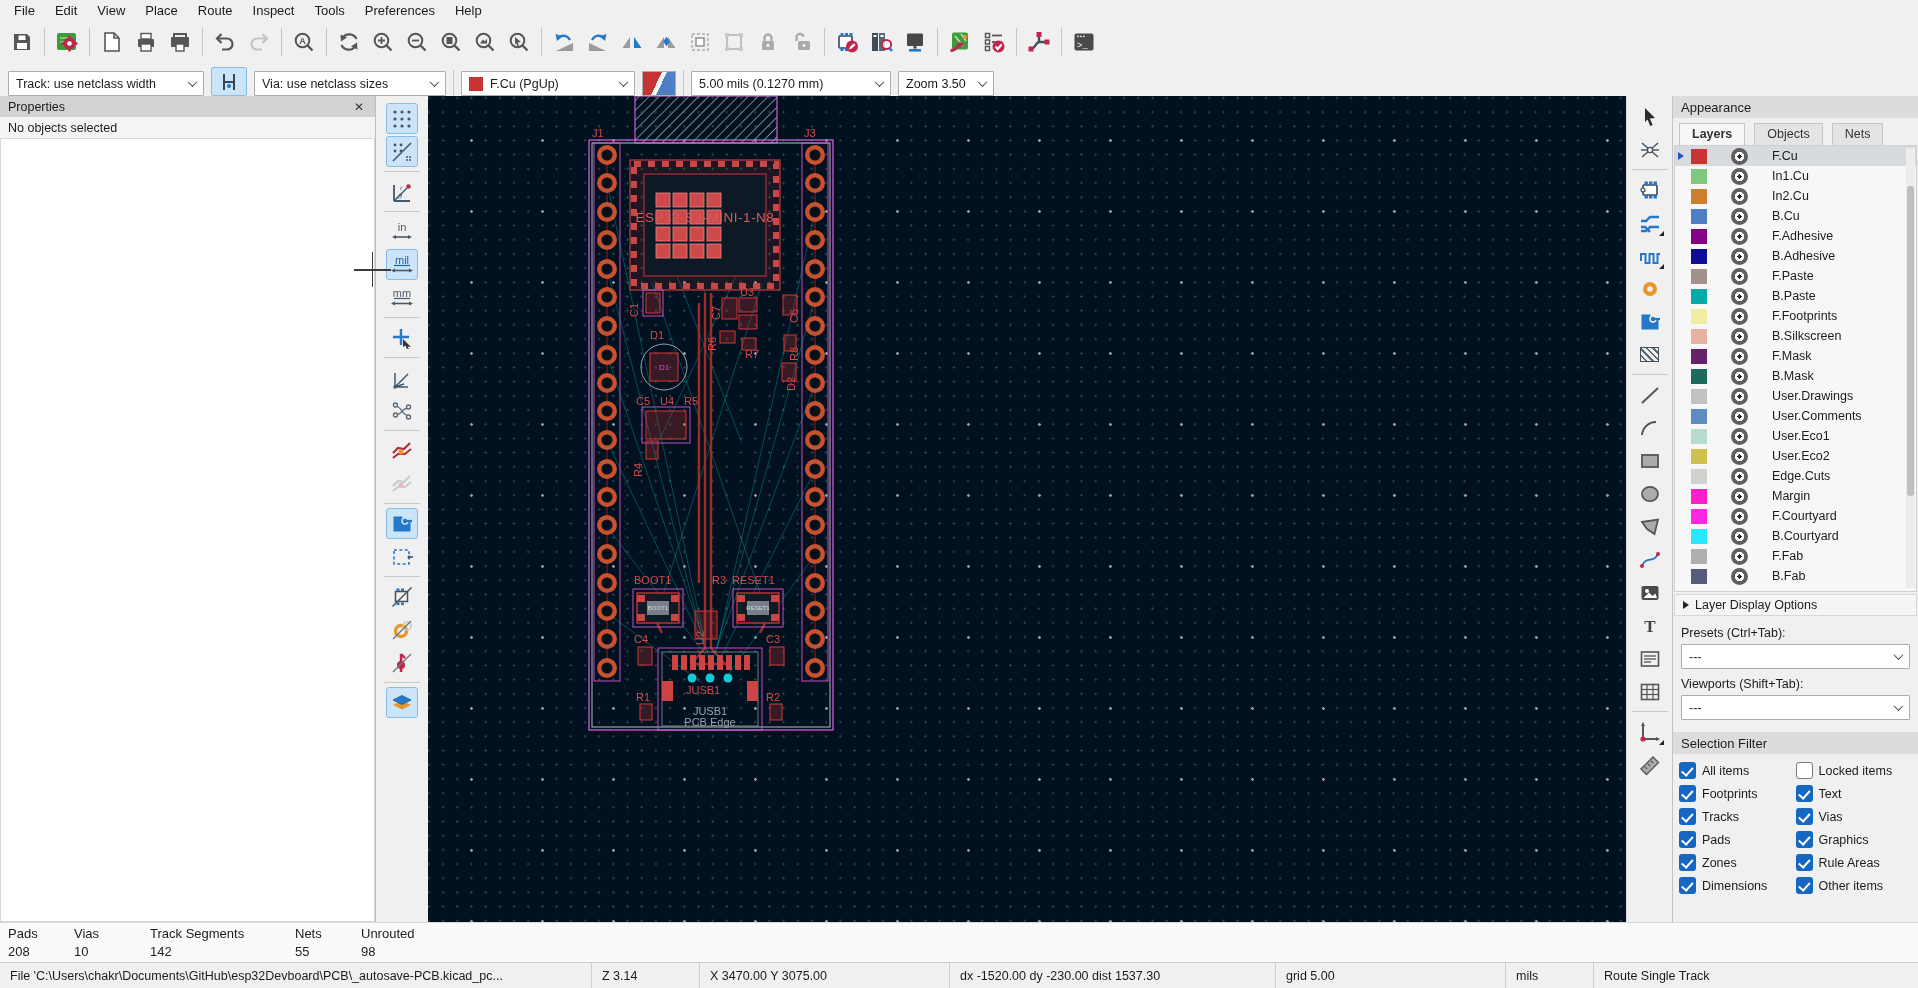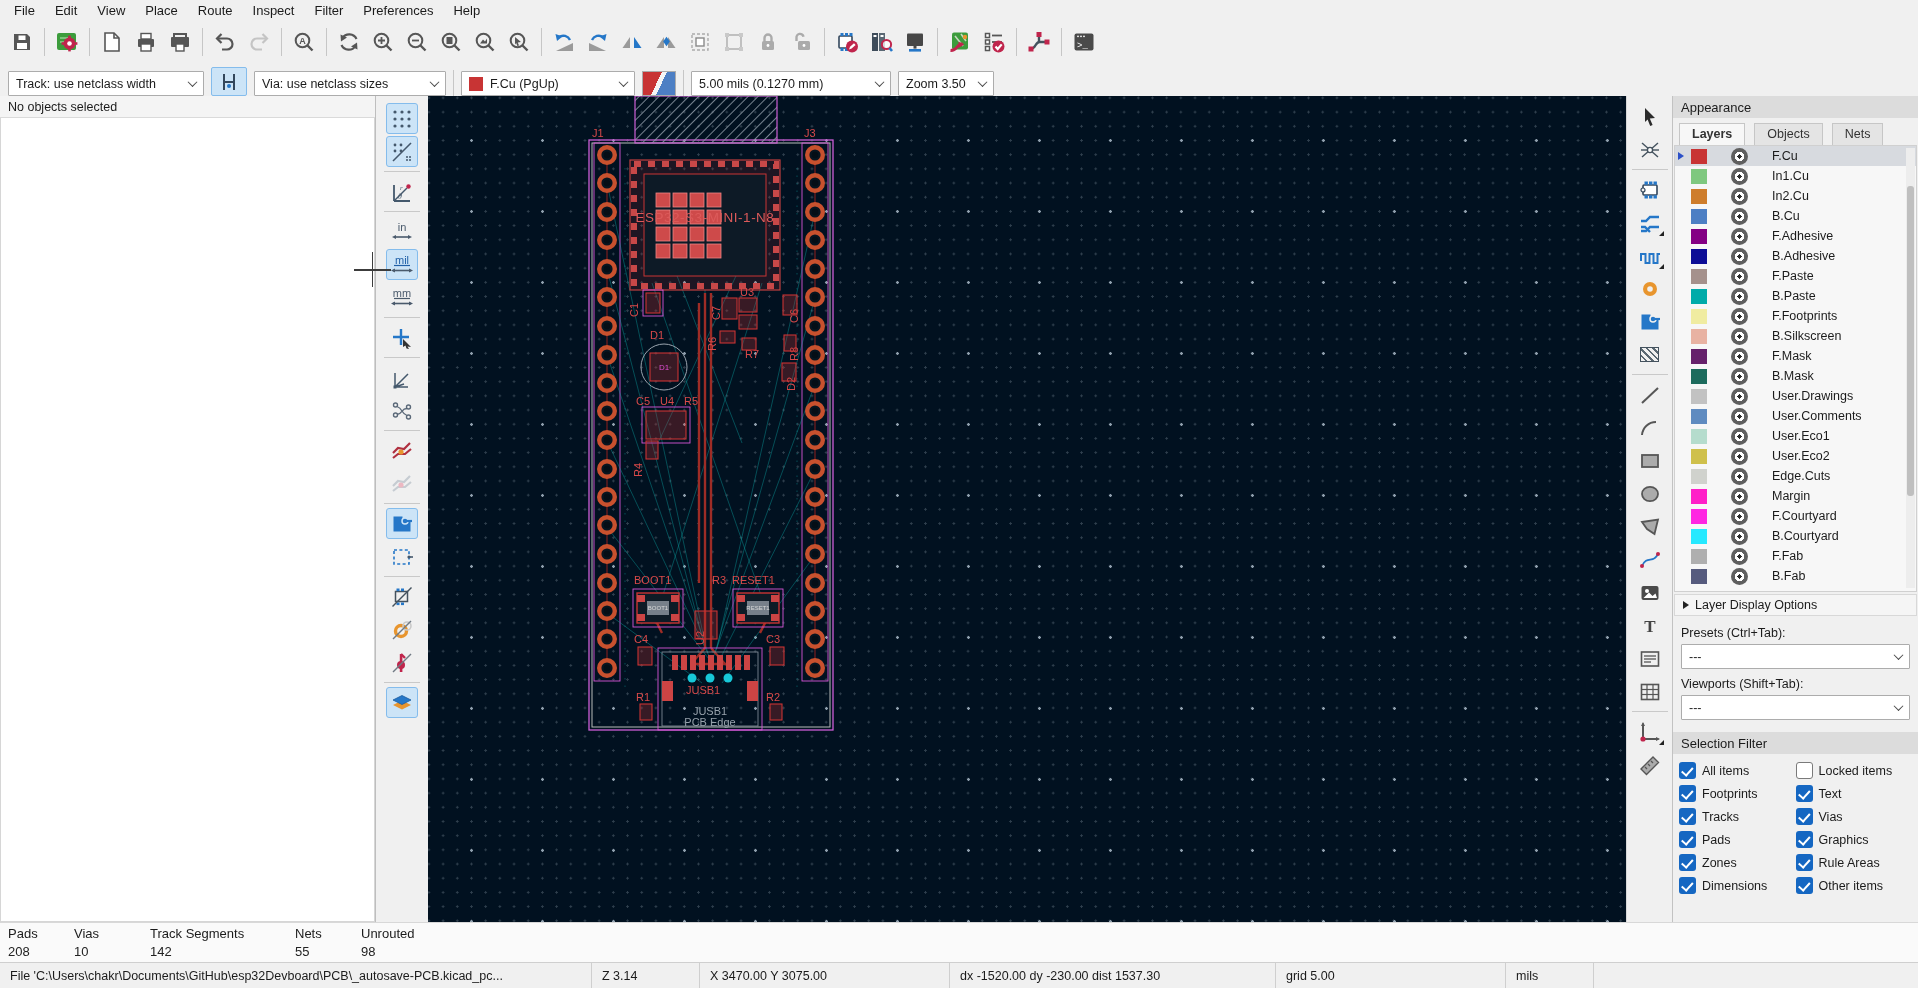--- a/index.html
+++ b/index.html
@@ -88,21 +88,21 @@
 </head>
 <body>
 
 <div id="menubar">
   <span class="mi">File</span>
   <span class="mi">Edit</span>
   <span class="mi">View</span>
   <span class="mi">Place</span>
   <span class="mi">Route</span>
   <span class="mi">Inspect</span>
-  <span class="mi">Filter</span>
+  <span class="mi">Tools</span>
   <span class="mi">Preferences</span>
   <span class="mi">Help</span>
 </div>
 
 <div id="toolbar">
   <div class="tbtn">
       <svg width="24" height="24">
         <path d="M4 4h13l3 3v13H4z" fill="#565656"></path>
         <rect x="7" y="13" width="10" height="6" fill="#fff"></rect>
         <rect x="8.5" y="5.5" width="7" height="4.5" fill="#fff"></rect>
@@ -378,20 +378,24 @@
     </div>
   <div class="dd" style="width:96px">
       <span>Zoom 3.50</span>
       <span class="caret"></span>
     </div>
 </div>
 
 <div id="workspace">
 
   <div id="properties">
+    <div class="p-head">
+        <span>Properties</span>
+        <span class="p-close">✕</span>
+      </div>
     <div class="p-msg">No objects selected</div>
     <div class="p-body"></div>
   </div>
 
   <div class="xh" style="left:354px;top:173px;width:37px;height:1.5px"></div>
   <div class="xh" style="left:371.5px;top:156px;width:1.5px;height:35px"></div>
 
   <div id="lefttb">
     <div class="vbtn active-btn">
         <svg width="22" height="22">
@@ -1138,13 +1142,14 @@
     </div>
 </div>
 
 <div id="statusbar">
   <div class="sseg" style="width:592px">File 'C:\Users\chakr\Documents\GitHub\esp32Devboard\PCB\_autosave-PCB.kicad_pc...</div>
   <div class="sseg" style="width:108px">Z 3.14</div>
   <div class="sseg" style="width:250px">X 3470.00  Y 3075.00</div>
   <div class="sseg" style="width:326px">dx -1520.00  dy -230.00  dist 1537.30</div>
   <div class="sseg" style="width:230px">grid 5.00</div>
   <div class="sseg" style="width:88px">mils</div>
+  <div class="sseg" style="flex:1;border-right:none">Route Single Track</div>
 </div>
 
 </body></html>

